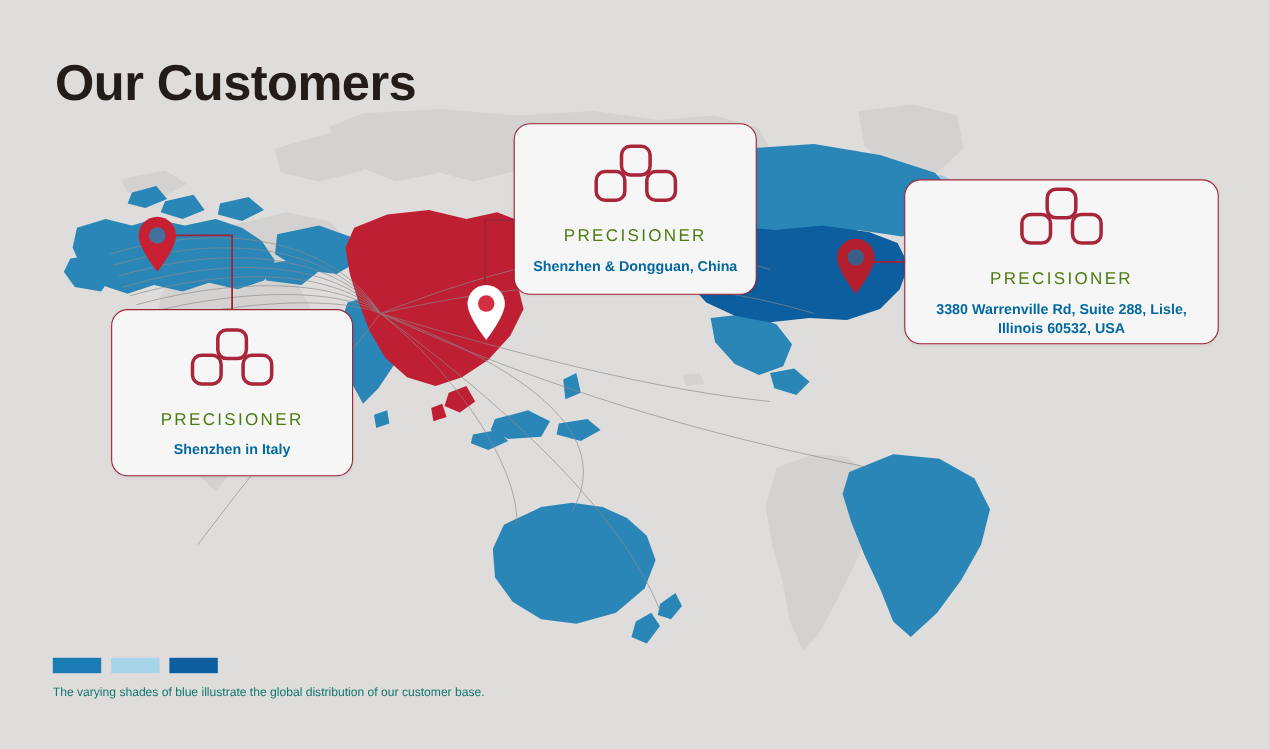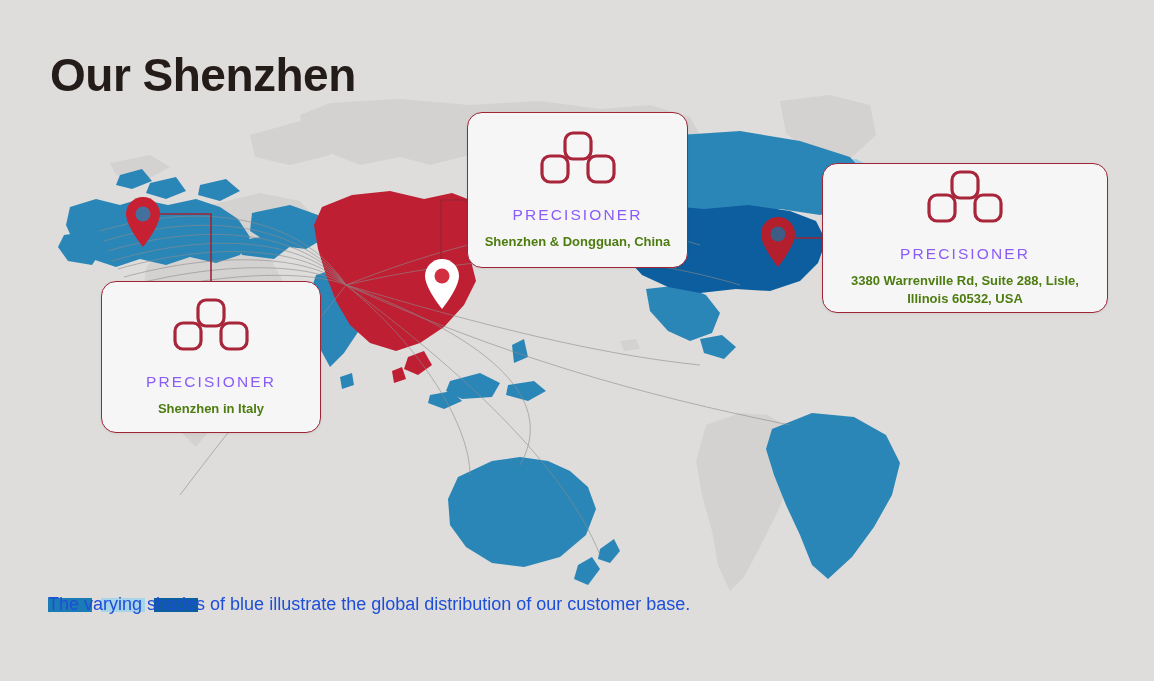--- a/index.html
+++ b/index.html
@@ -34,46 +34,46 @@
     border:1.6px solid #9e2436;
     border-radius:15px;
     box-sizing:border-box;
     display:flex;flex-direction:column;
     align-items:center;justify-content:center;
     text-align:center;
     box-shadow:0 1px 3px rgba(0,0,0,0.06);
   }
   .card-logo{display:block;margin-bottom:2px;}
   .brand{
-    font-size:15.5px;color:#8b5cf6;letter-spacing:2.1px;
+    font-size:15.5px;color:#4d7c0f;letter-spacing:2.1px;
     font-weight:400;margin-top:16px;
   }
   .card-sub{
-    font-size:13px;color:#4d7c0f;font-weight:bold;
+    font-size:13px;color:#0369a1;font-weight:bold;
     margin-top:9px;line-height:1.35;padding:0 10px;
   }
 
   #card-china{left:467px;top:112px;width:221px;height:156px;}
   #card-italy{left:101px;top:281px;width:220px;height:152px;}
   #card-usa{left:822px;top:163px;width:286px;height:150px;}
 
   
   .legend{position:absolute;left:48px;top:598px;display:flex;gap:9px;}
   .swatch{width:44px;height:14px;}
   .caption{
-    position:absolute;left:48px;top:594px;
-    font-size:18px;color:#1d4ed8;white-space:nowrap;
+    position:absolute;left:48px;top:624px;
+    font-size:11px;color:#0f766e;white-space:nowrap;
   }
 </style>
 </head>
 <body style="background: rgb(222, 221, 219);">
 
 <div class="slide">
 
-  <div class="title" style="color: rgb(36, 28, 25);">Our Shenzhen</div>
+  <div class="title" style="color: rgb(36, 28, 25);">Our Customers</div>
 
   <div class="map-layer">
     <svg viewBox="0 0 1154 500" xmlns="http://www.w3.org/2000/svg">
       <defs>
         <g id="dummy"></g>
       </defs>
 
       <g fill="#d3d2d0">
 
         <path d="M300,20 L330,8 L400,4 L470,10 L540,6 L600,14 L650,10 L690,22 L700,40 L670,52

